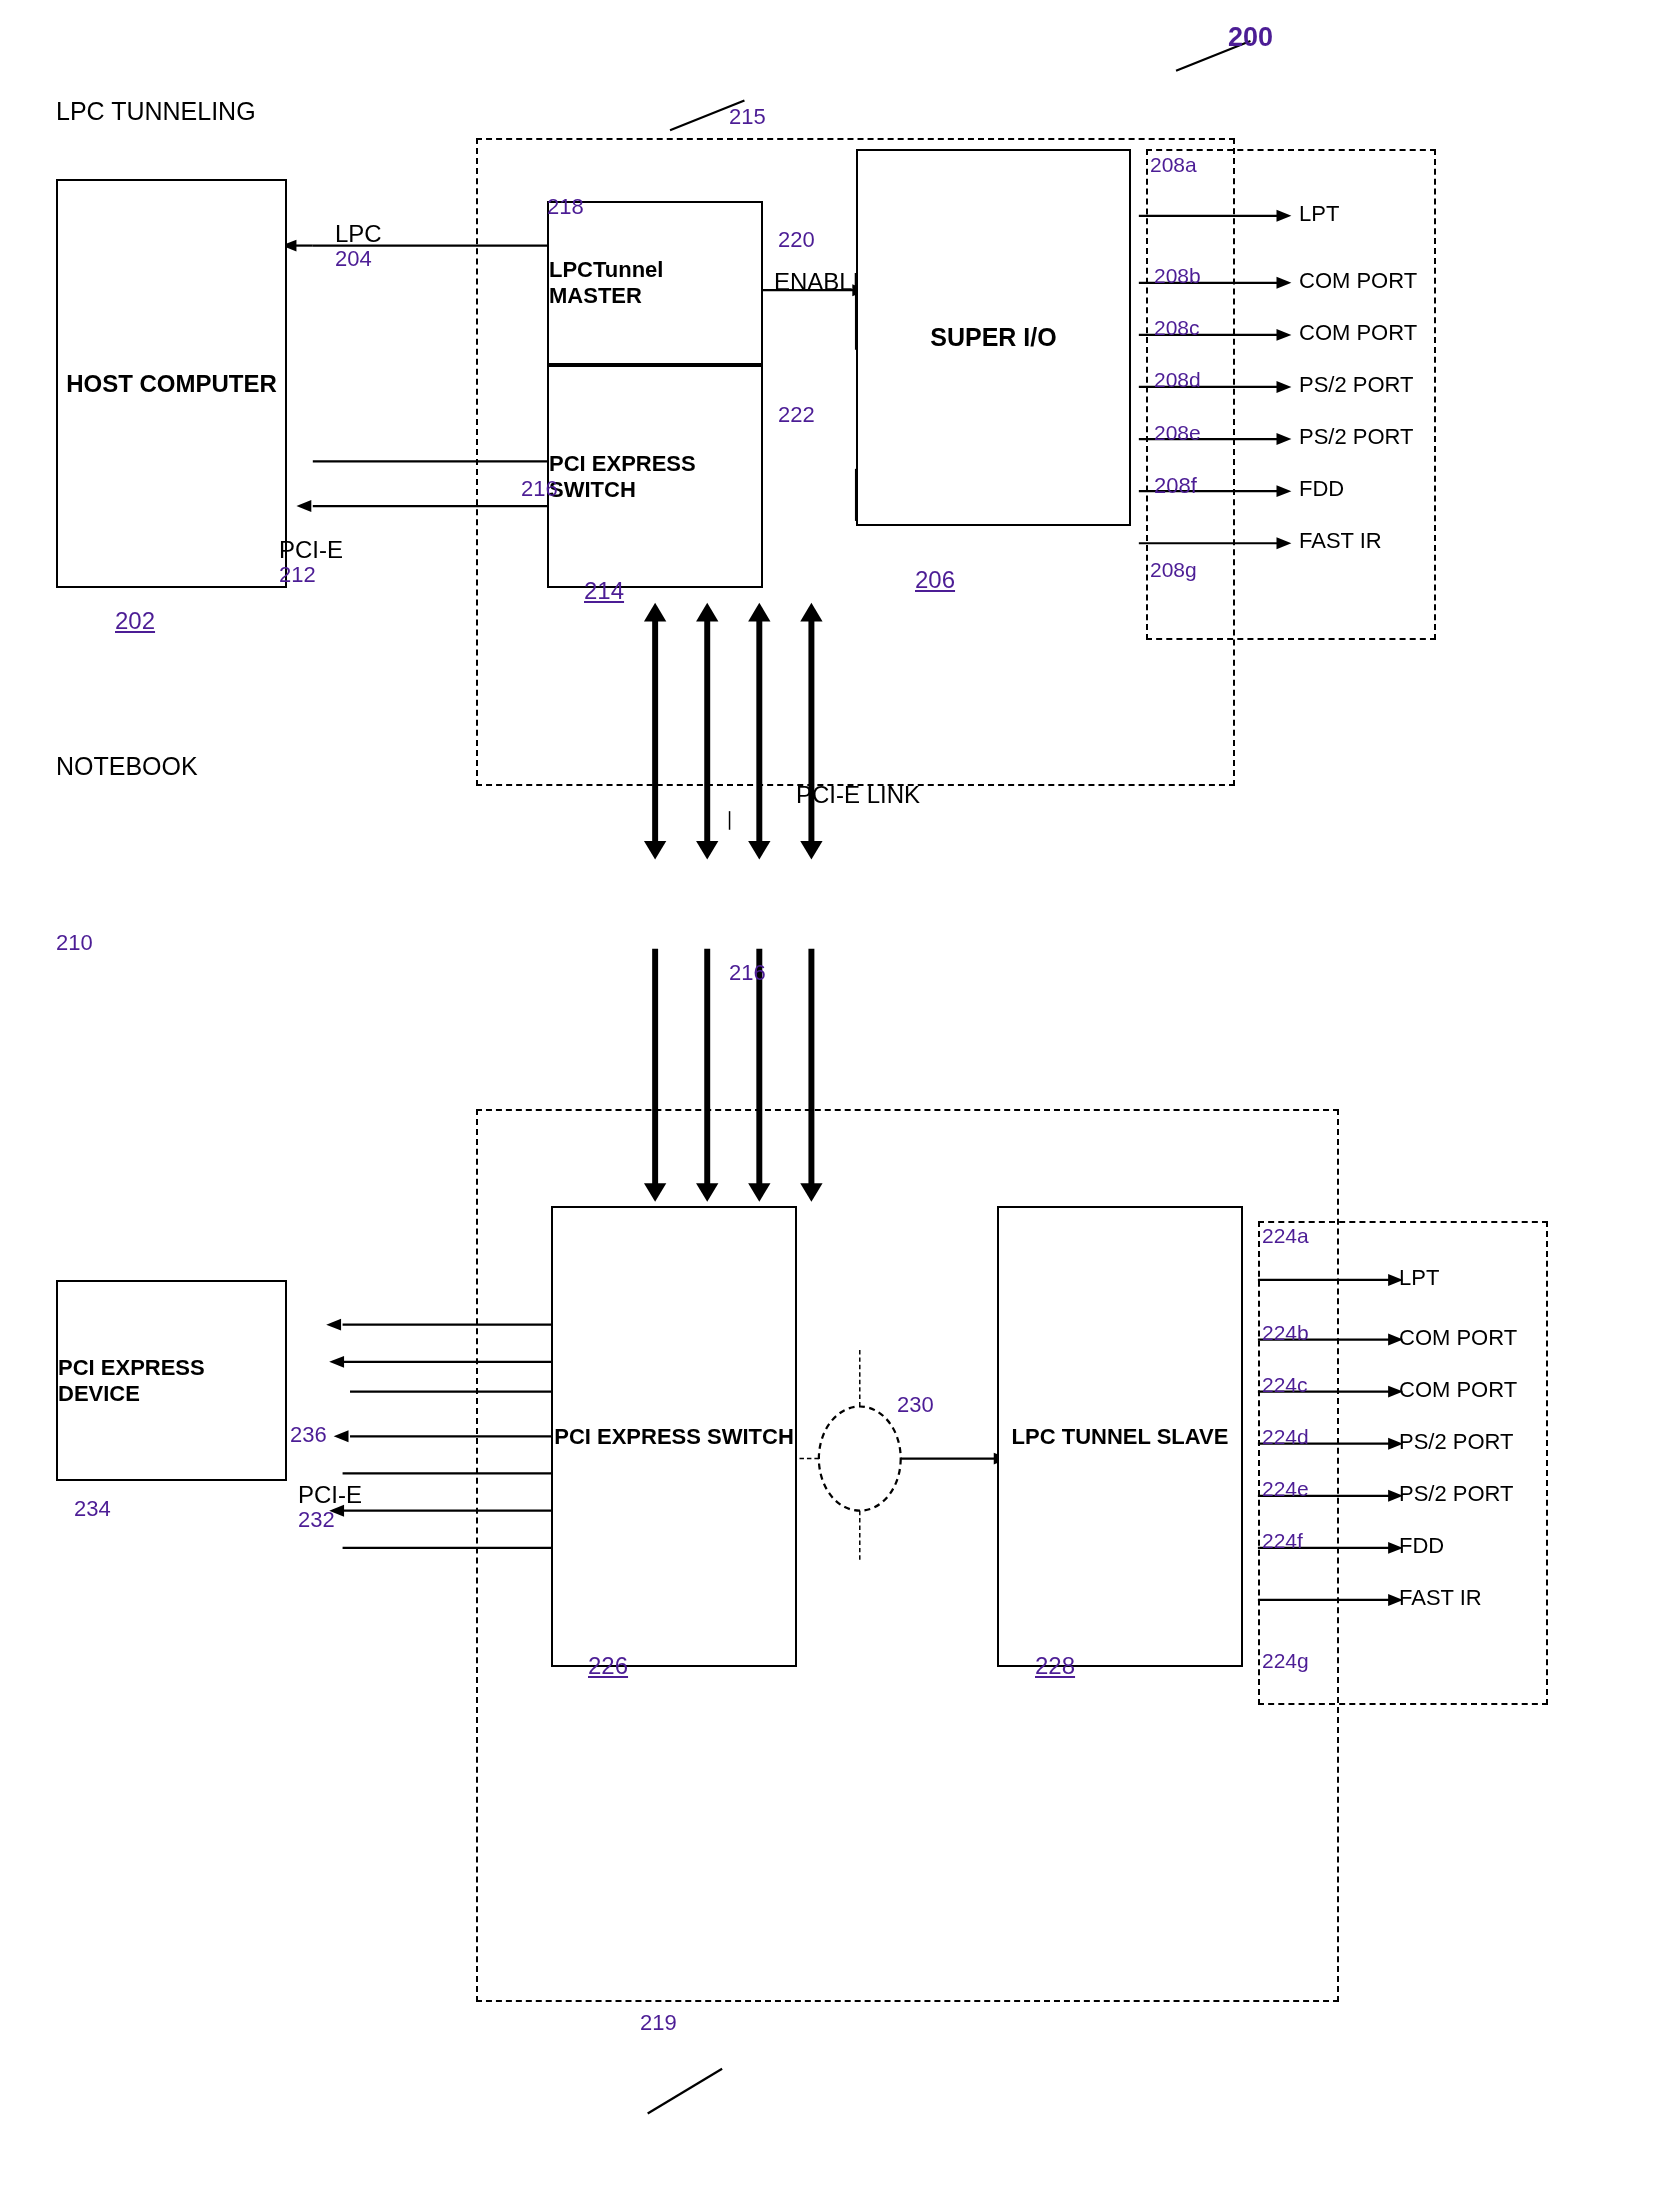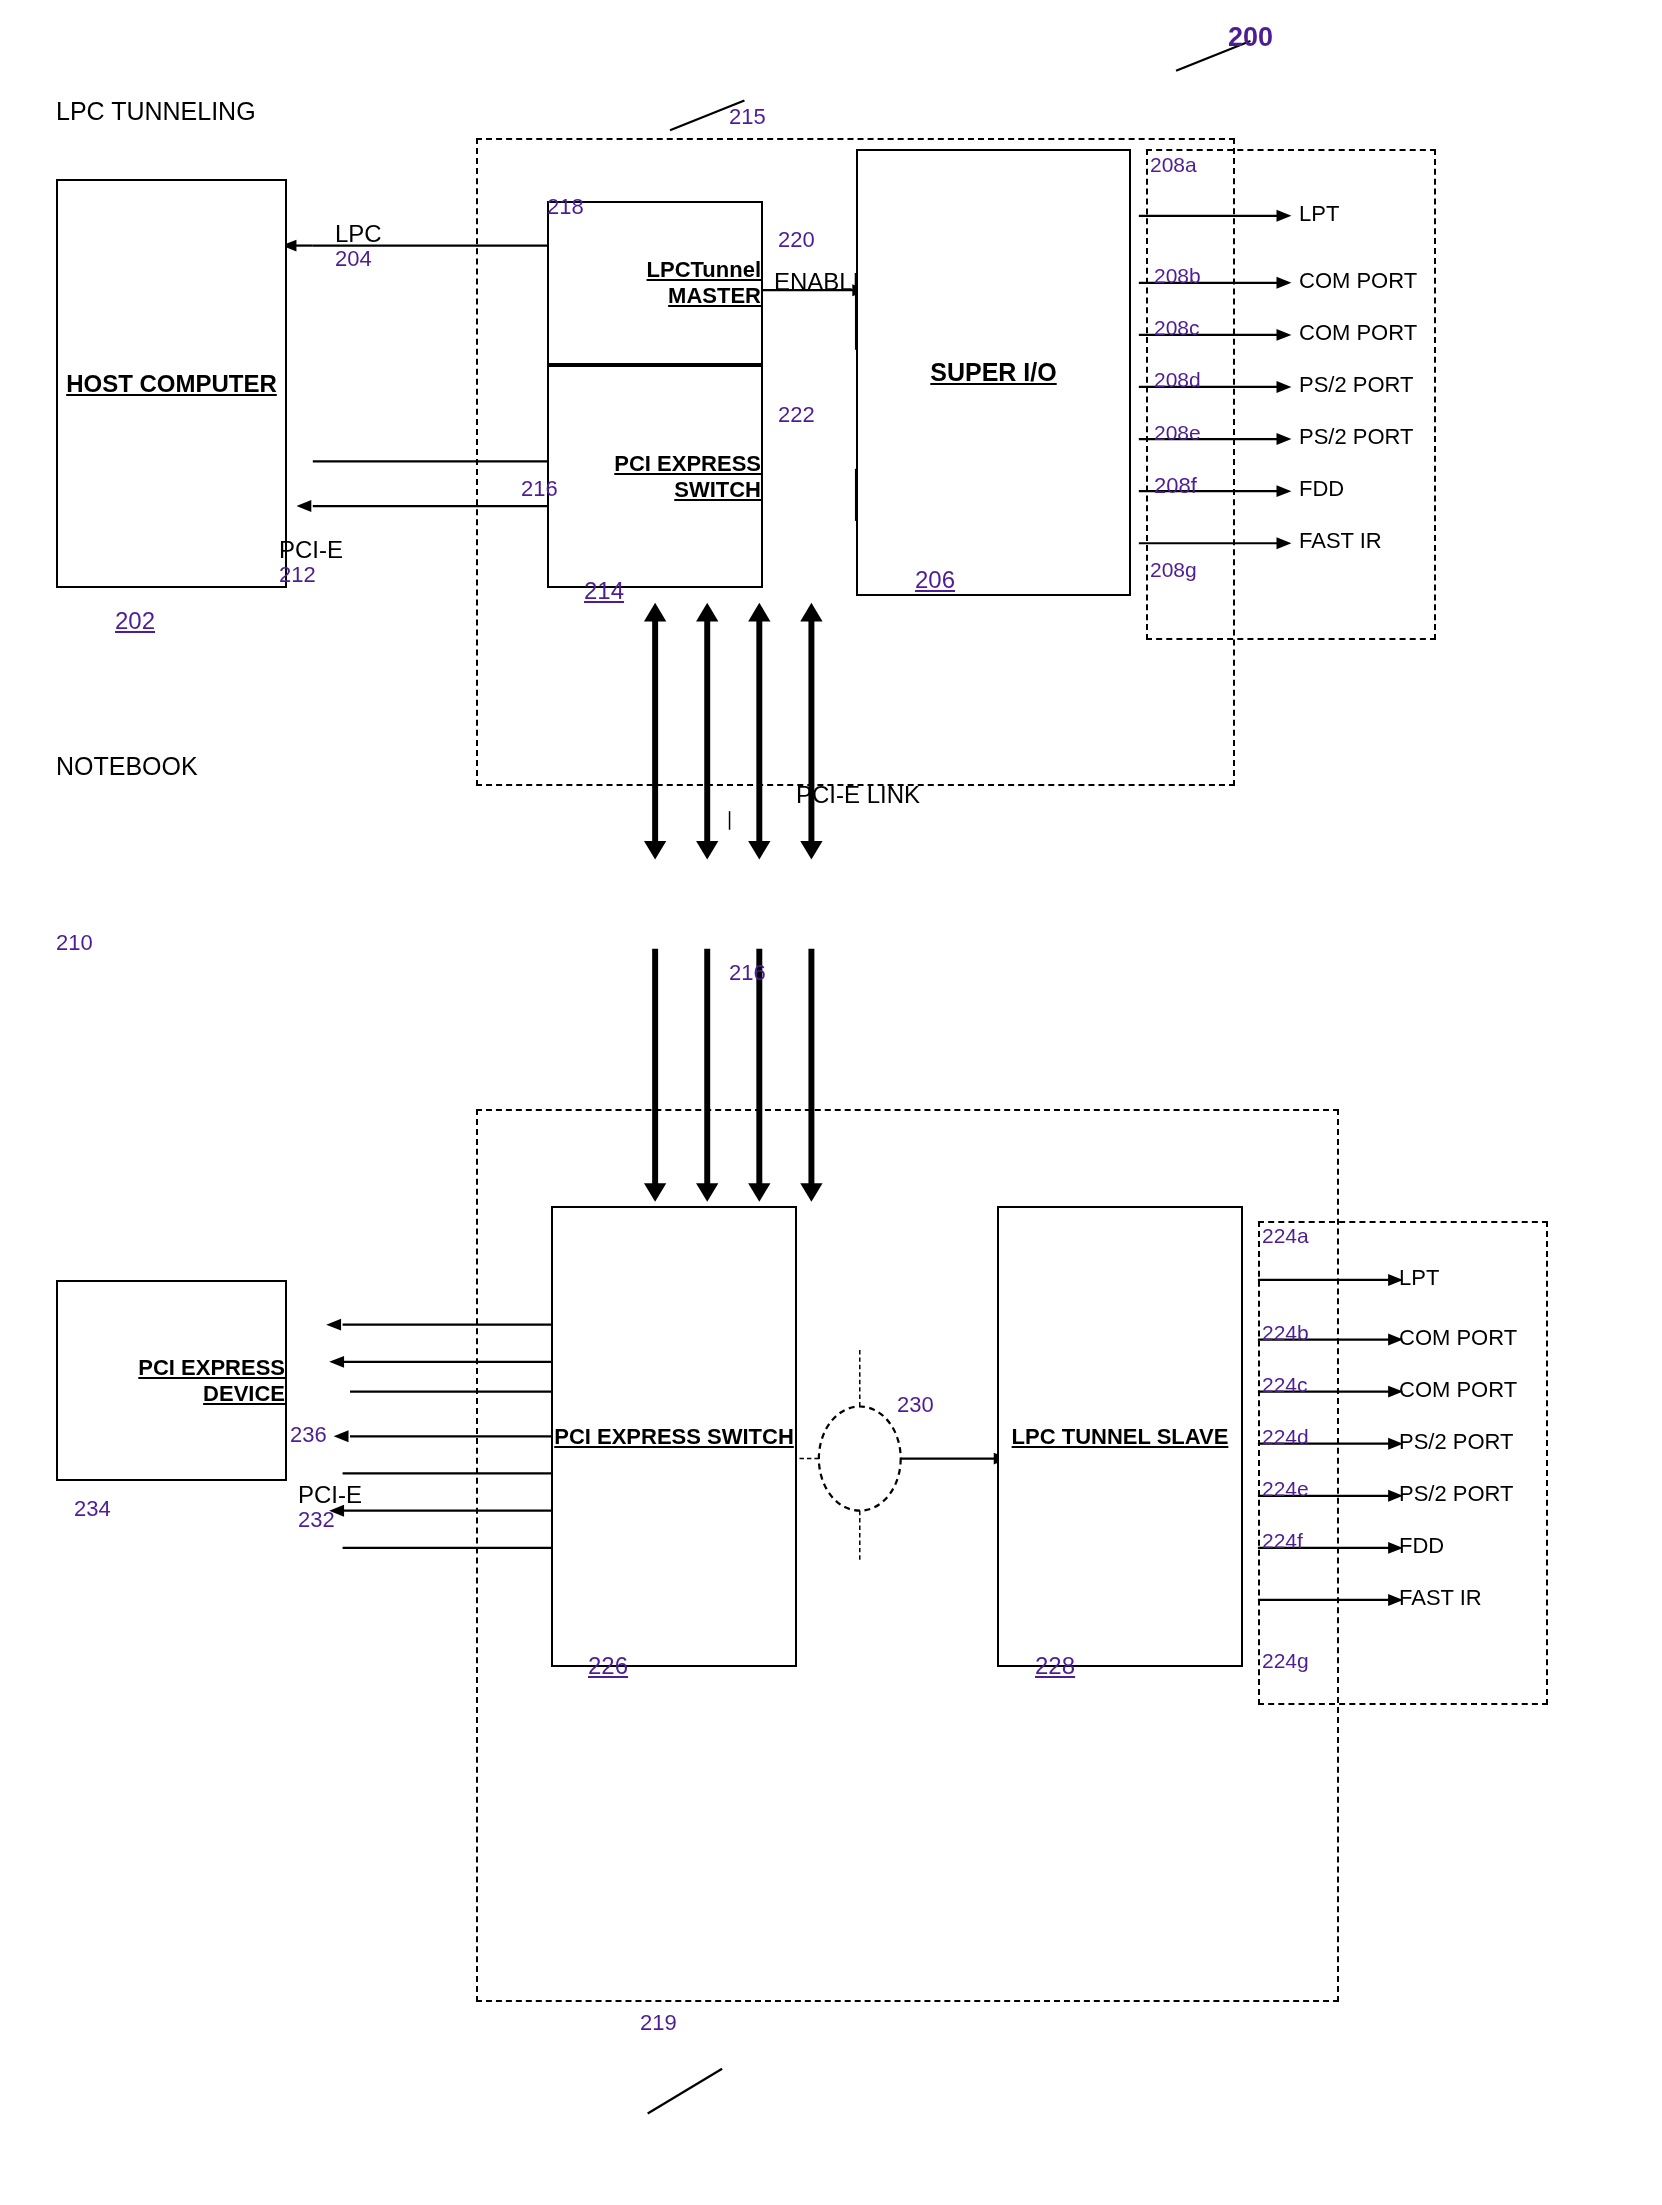--- a/index.html
+++ b/index.html
@@ -32,26 +32,25 @@
     }
     .box-dashed {
       position: absolute;
       border: 2.2px dashed #000;
       background: transparent;
     }
     .box-inner {
       display: flex;
       align-items: center;
       justify-content: center;
-      text-align: right;
+      text-align: left;
       font-size: 24px;
       font-weight: bold;
       width: 100%;
       height: 100%;
-      text-decoration: underline;
     }
     .ref-num {
       position: absolute;
       font-size: 22px;
       color: #4c1d95;
     }
     
     .svg-overlay {
       position: absolute;
       top: 0;
@@ -227,21 +226,21 @@
       <span>LPCTunnel MASTER</span>
     </div>
   </div>
 
   <div class="ref-num" style="top:194px; left:547px;">218</div>
 
   <div class="label" style="top:268px; left:774px;">ENABLE</div>
 
   <div class="ref-num" style="top:227px; left:778px;">220</div>
 
-  <div class="box" style="top:149px; left:856px; width:275px; height:447px;">
+  <div class="box" style="top:149px; left:856px; width:275px; height:377px;">
     <div class="box-inner" style="flex-direction:column; font-size:25px; font-weight:bold;">
       <span>SUPER I/O</span>
     </div>
   </div>
 
   <div class="ref-num" style="top:566px; left:915px; text-decoration:underline; font-size:24px;">206</div>
 
   <div class="box" style="top:365px; left:547px; width:216px; height:223px;">
     <div class="box-inner" style="flex-direction:column; font-size:22px; font-weight:bold;">
       <span>PCI EXPRESS SWITCH</span>

